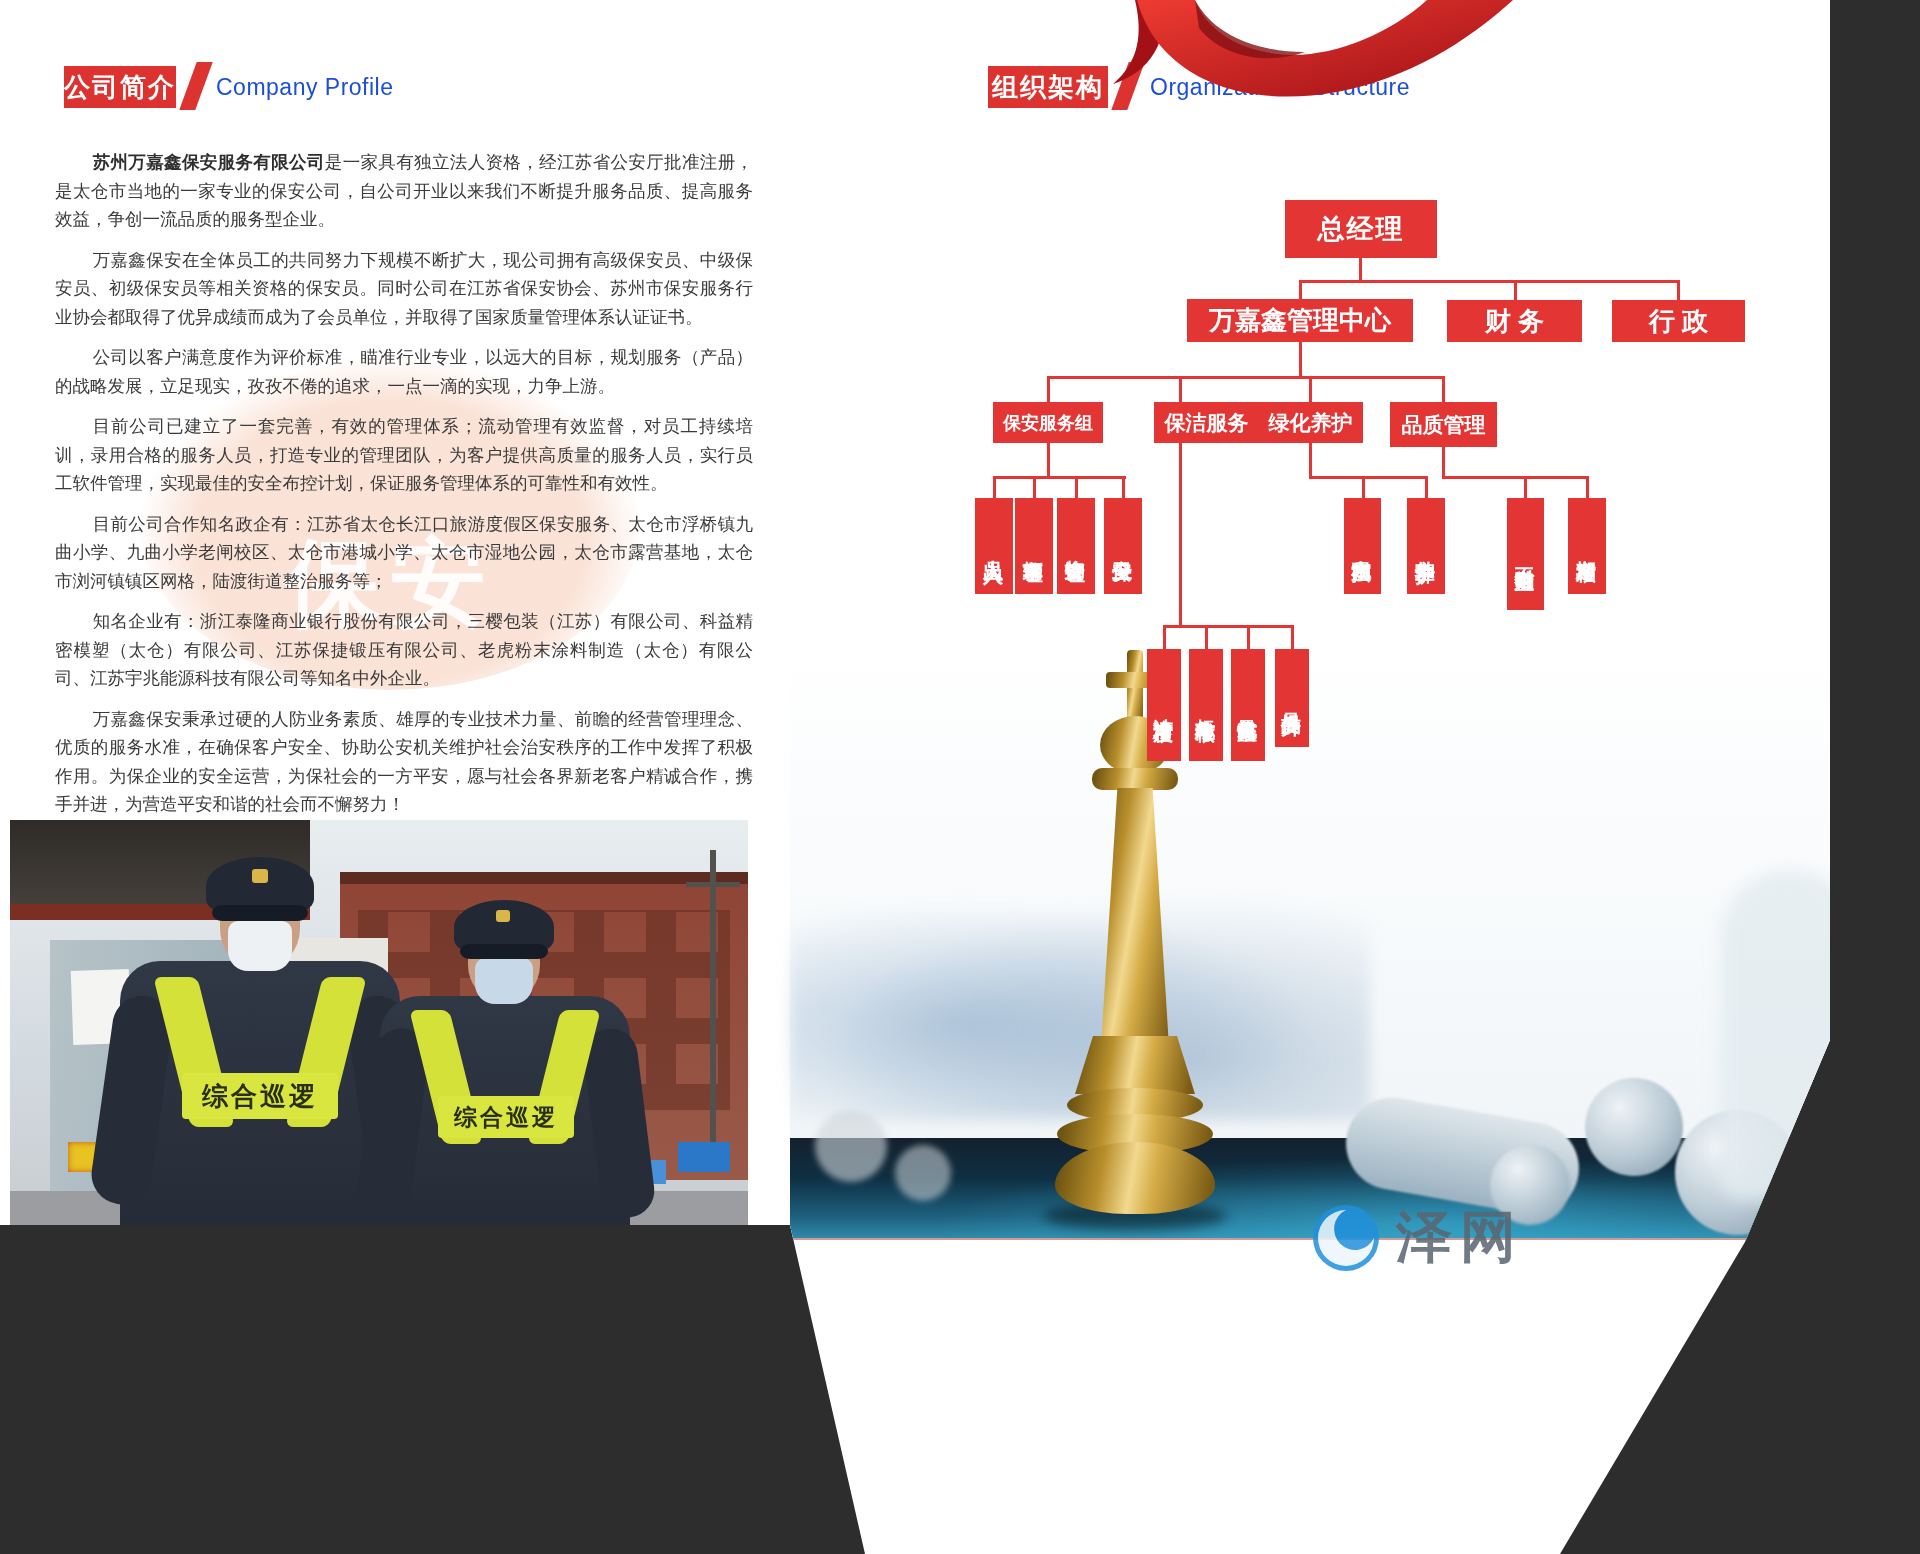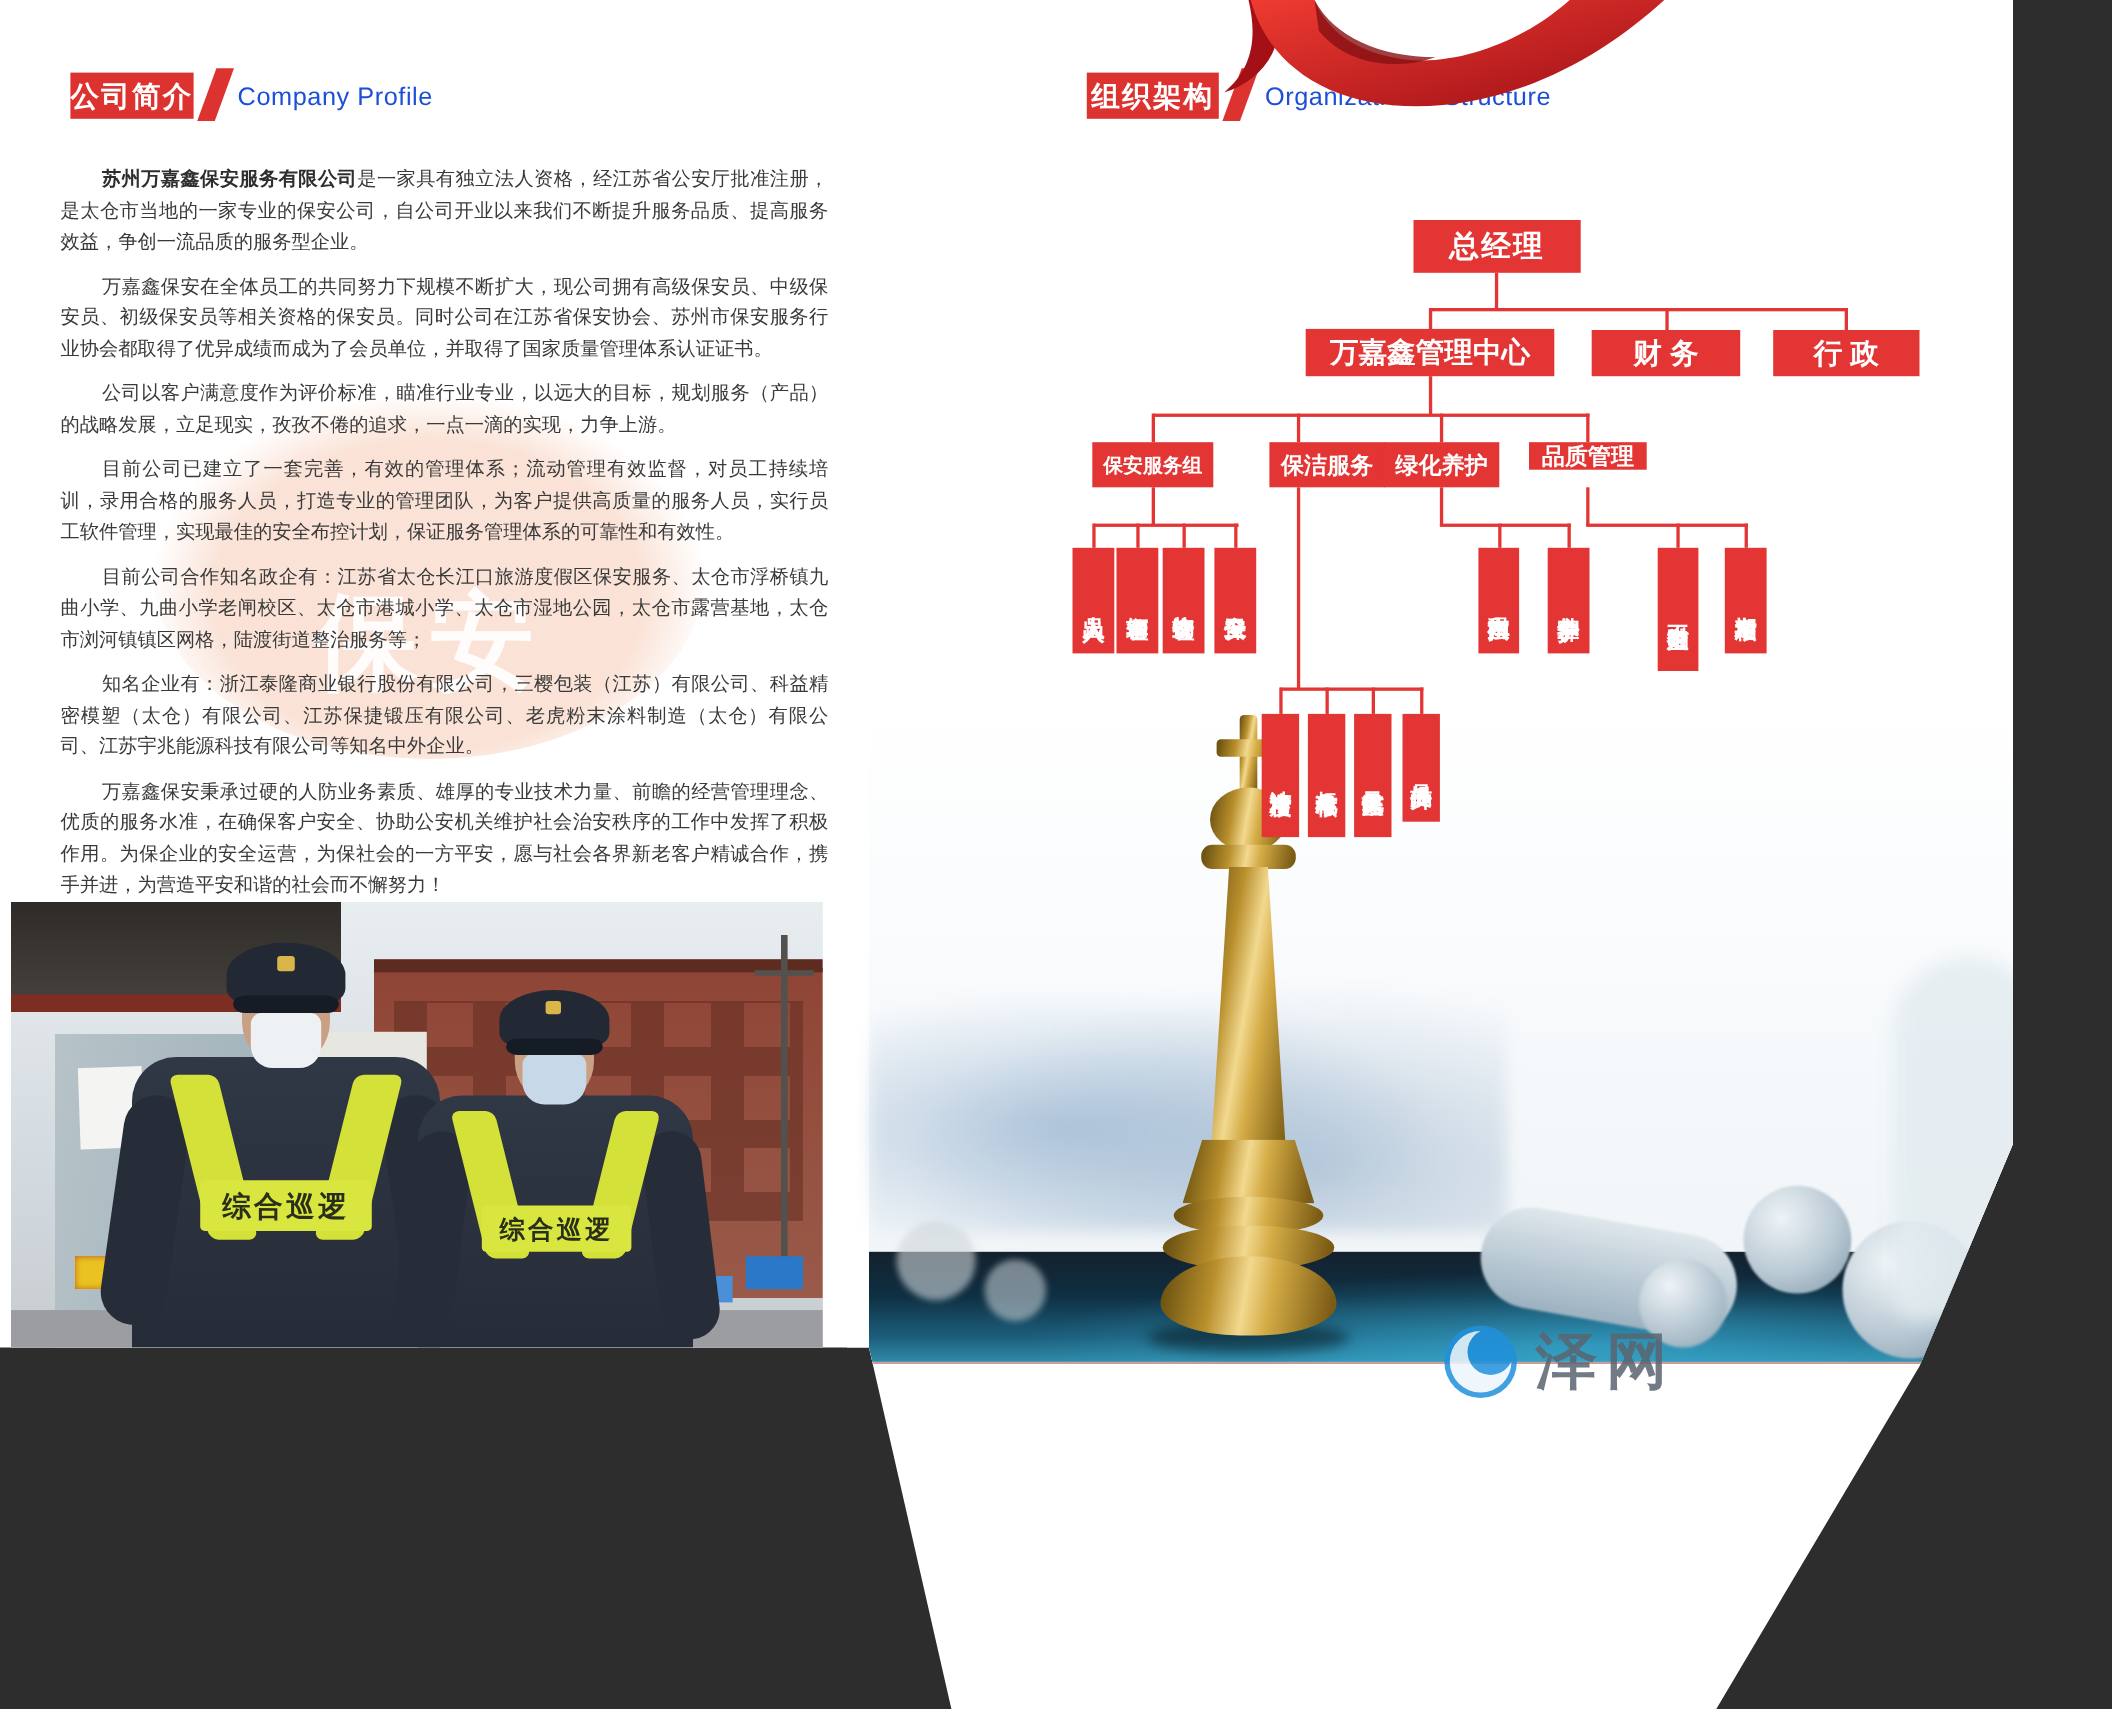--- a/index.html
+++ b/index.html
@@ -241,21 +241,21 @@
       <div class="ln" style="left:539px;top:443px;width:3px;height:35px;"></div>
       <div class="ln" style="left:539px;top:476px;width:119px;height:3px;"></div>
       <div class="ln" style="left:592px;top:476px;width:3px;height:22px;"></div>
       <div class="ln" style="left:655px;top:476px;width:3px;height:22px;"></div>
 
       <div class="ln" style="left:672px;top:443px;width:3px;height:35px;"></div>
       <div class="ln" style="left:672px;top:476px;width:147px;height:3px;"></div>
       <div class="ln" style="left:754px;top:476px;width:3px;height:22px;"></div>
       <div class="ln" style="left:816px;top:476px;width:3px;height:22px;"></div>
 
-      <div class="obox" style="left:515px;top:200px;width:152px;height:48px;font-size:27px;letter-spacing:2px;">
+      <div class="obox" style="left:515px;top:200px;width:152px;height:58px;font-size:27px;letter-spacing:2px;">
         <span>总经理</span>
         </div>
 
       <div class="obox" style="left:417px;top:299px;width:226px;height:43px;font-size:26px;">
         <span>万嘉鑫管理中心</span>
         </div>
       <div class="obox" style="left:677px;top:300px;width:135px;height:42px;font-size:26px;">
         <span>财 务</span>
         </div>
       <div class="obox" style="left:842px;top:300px;width:133px;height:42px;font-size:26px;">
@@ -264,21 +264,21 @@
 
       <div class="obox" style="left:223px;top:402px;width:110px;height:41px;font-size:18px;">
         <span>保安服务组</span>
         </div>
       <div class="obox" style="left:358px;top:402px;width:105px;height:41px;font-size:21px;margin-left:26px;">
         <span>保洁服务</span>
         </div>
       <div class="obox" style="left:488px;top:402px;width:105px;height:41px;font-size:21px;">
         <span>绿化养护</span>
         </div>
-      <div class="obox" style="left:620px;top:402px;width:107px;height:25px;font-size:21px;">
+      <div class="obox" style="left:620px;top:402px;width:107px;height:45px;font-size:21px;">
         <span>品质管理</span>
         </div>
 
       <div class="obox vbox" style="left:205px;top:498px;width:38px;height:96px;">
           <span>人员出入</span>
         </div>
       <div class="obox vbox" style="left:245px;top:498px;width:38px;height:96px;">
           <span>车辆管理</span>
         </div>
       <div class="obox vbox" style="left:287px;top:498px;width:38px;height:96px;">

